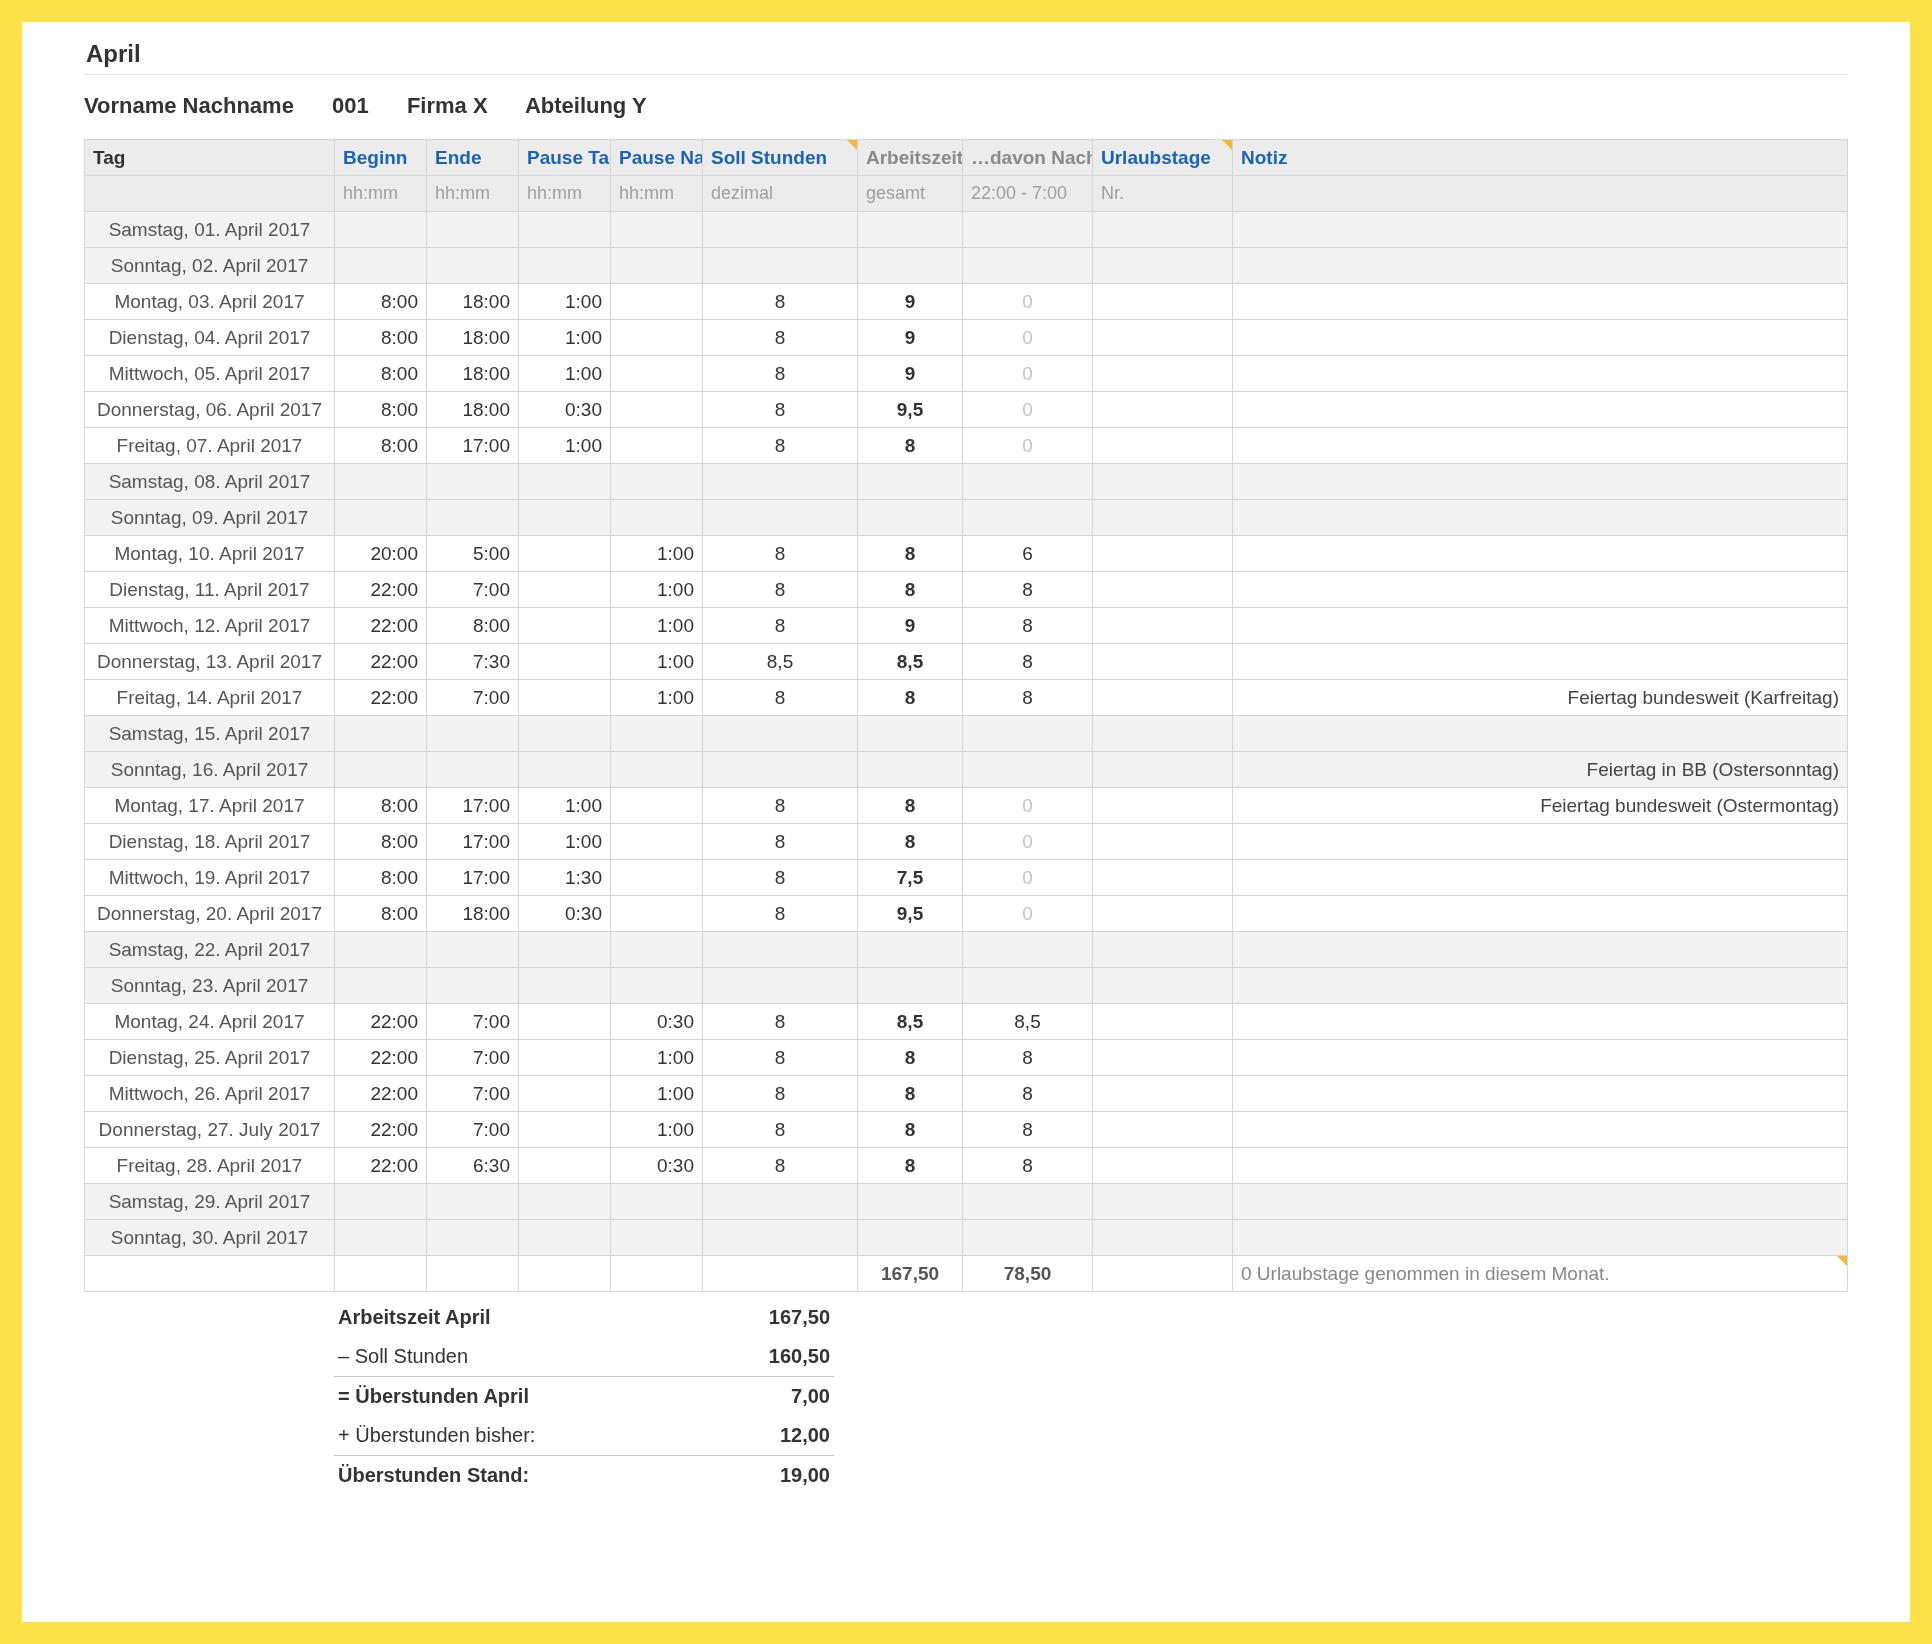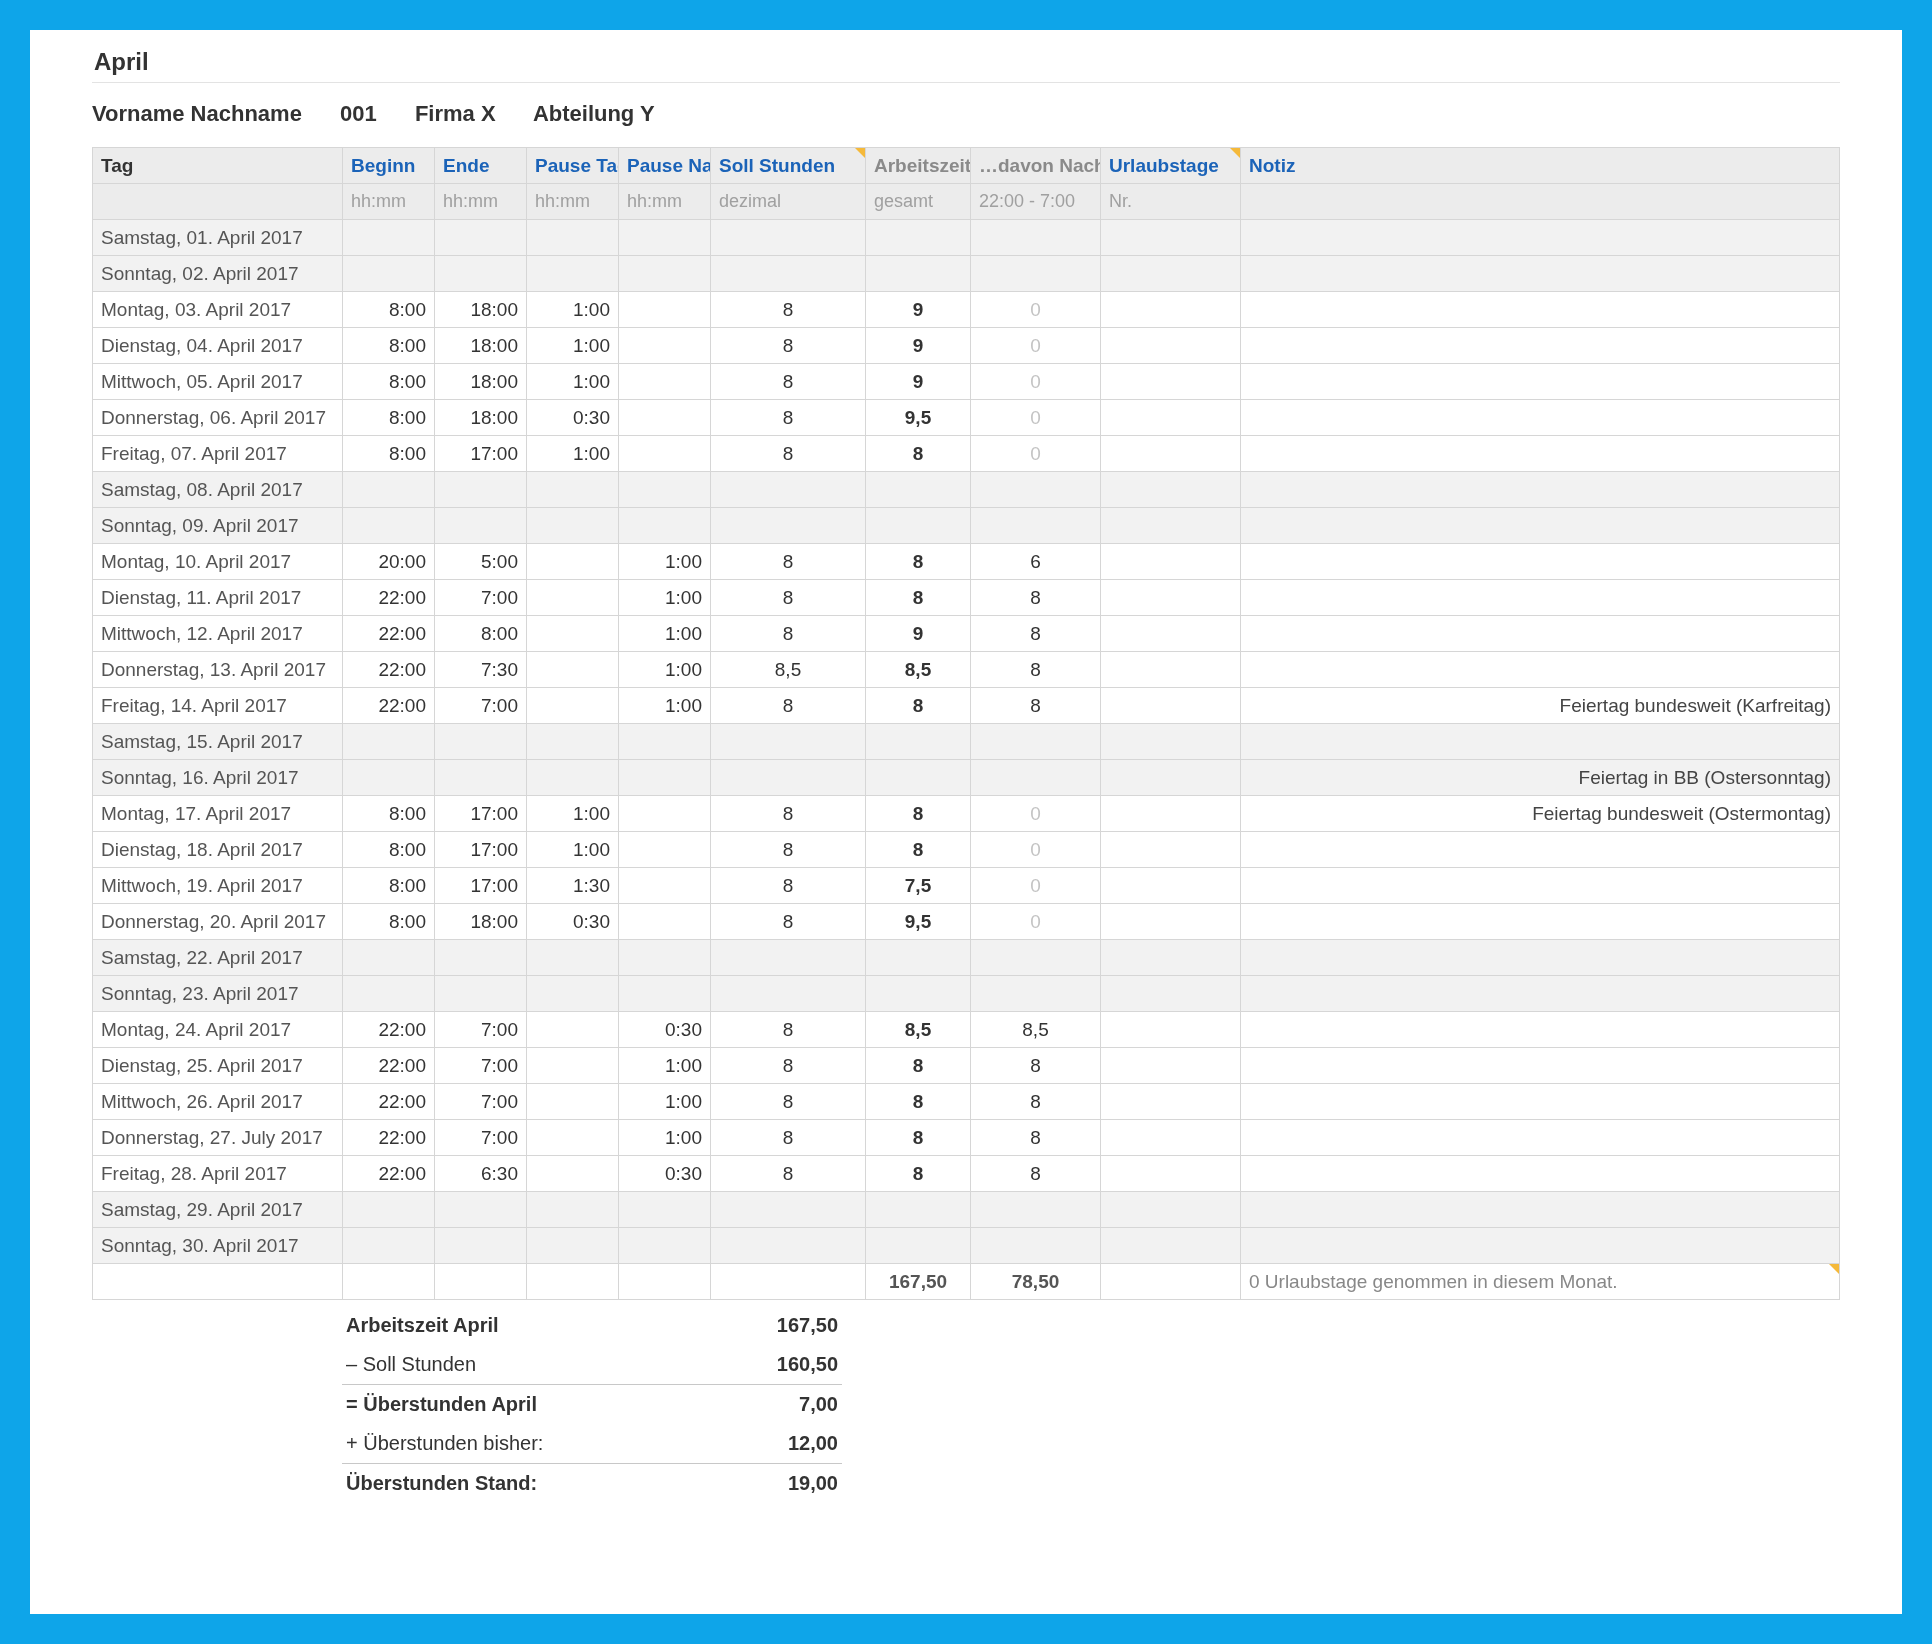--- a/index.html
+++ b/index.html
@@ -1,16 +1,16 @@
 <!DOCTYPE html>
 <html><head>
 <meta charset="utf-8">
 <style>
 html,body{margin:0;padding:0;background:#f06000;font-family:Arial,Helvetica,sans-serif;font-size:20px;color:#333}
-.frame{box-sizing:border-box;width:1932px;height:1644px;padding:30px;background:#0ea5e9}
+.frame{box-sizing:border-box;width:1932px;height:1644px;padding:22px;background:#fde047}
 .sheet{box-sizing:border-box;width:100%;height:100%;background:#fff;padding:18px 62px 28px 62px;position:relative}
 .month-title{font-size:24px;font-weight:bold;margin:0 0 6px 2px}
 .thin-rule{border:0;border-top:1px solid #e3e3e3;margin:0 0 18px 0}
 .info-line{font-size:22px;font-weight:bold;margin-bottom:20px}
 .info-line span{margin-right:32px}
 
 table.timesheet{border-collapse:collapse;width:100%;table-layout:fixed}
 table.timesheet td,table.timesheet th{border:1px solid #d6d6d6;height:36px;box-sizing:border-box;padding:2px 8px;font-size:19px;white-space:nowrap;overflow:hidden}
 table.timesheet thead th{background:#ececec;font-weight:bold;color:#1b63b8;text-align:left;vertical-align:middle}
 table.timesheet thead th.plain{color:#333}
@@ -18,21 +18,21 @@
 table.timesheet thead tr.sub th{font-weight:normal;color:#a0a0a0;font-size:18px}
 
 col.c-day{width:250px}
 col.c-sm{width:92px}
 col.c-soll{width:155px}
 col.c-az{width:105px}
 col.c-nz{width:130px}
 col.c-abw{width:140px}
 col.c-note{}
 
-td.day{text-align:left;color:#555}
+td.day{text-align:center;color:#555}
 td.val{text-align:right;font-variant-numeric:tabular-nums}
 td.valc{text-align:center;font-variant-numeric:tabular-nums}
 td.bold{font-weight:bold}
 td.ghost{color:#c4c4c4}
 td.note{text-align:right;color:#444}
 tr.we td{background:#f2f2f2}
 .corner{position:relative}
 .corner::after{content:"";position:absolute;top:0;right:0;width:0;height:0;border-style:solid;border-width:0 10px 10px 0;border-color:transparent #f5b93a transparent transparent}
 
 .foot-totals td{border:0;padding:6px 8px;font-size:19px;color:#888}

